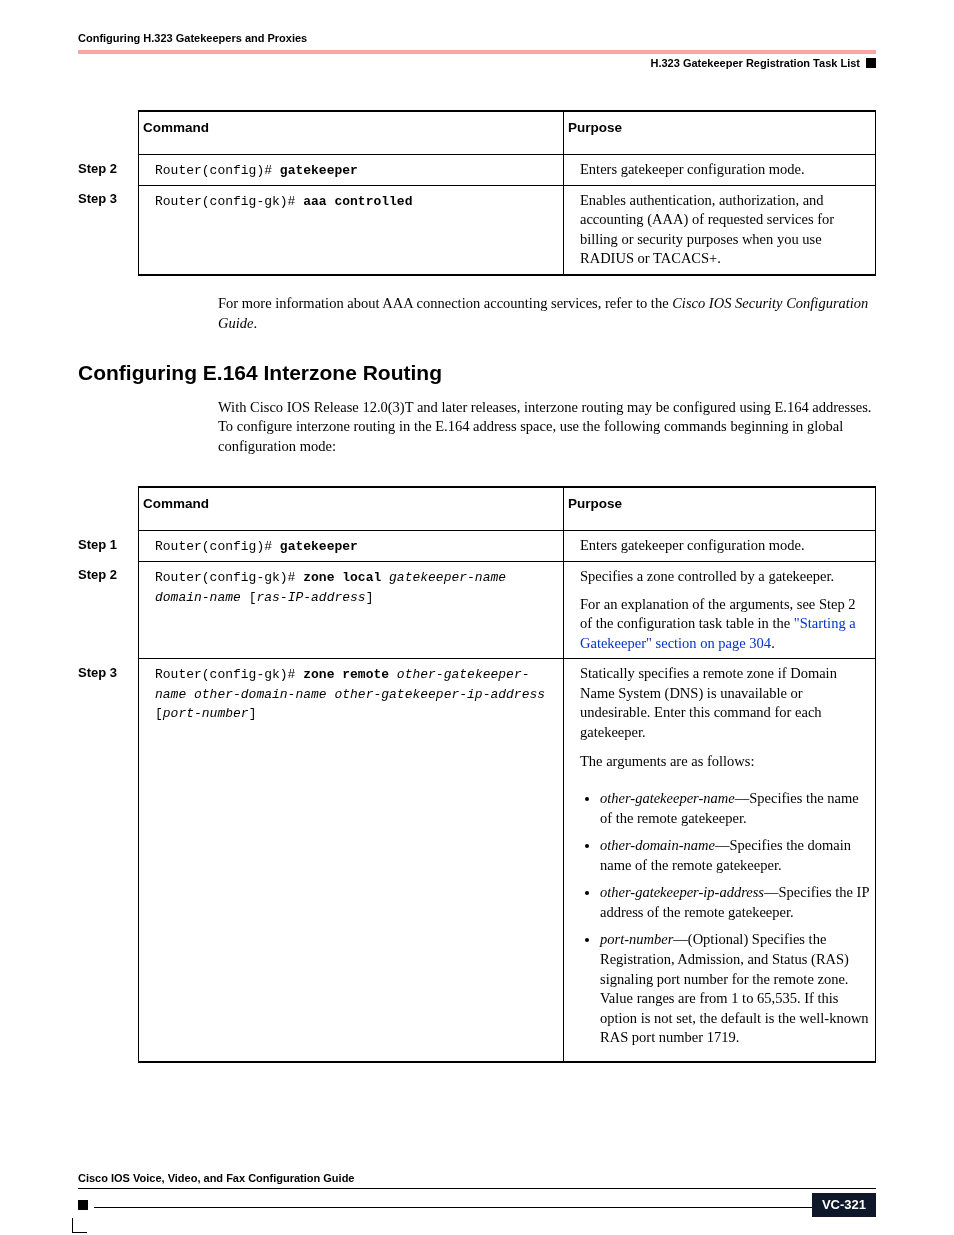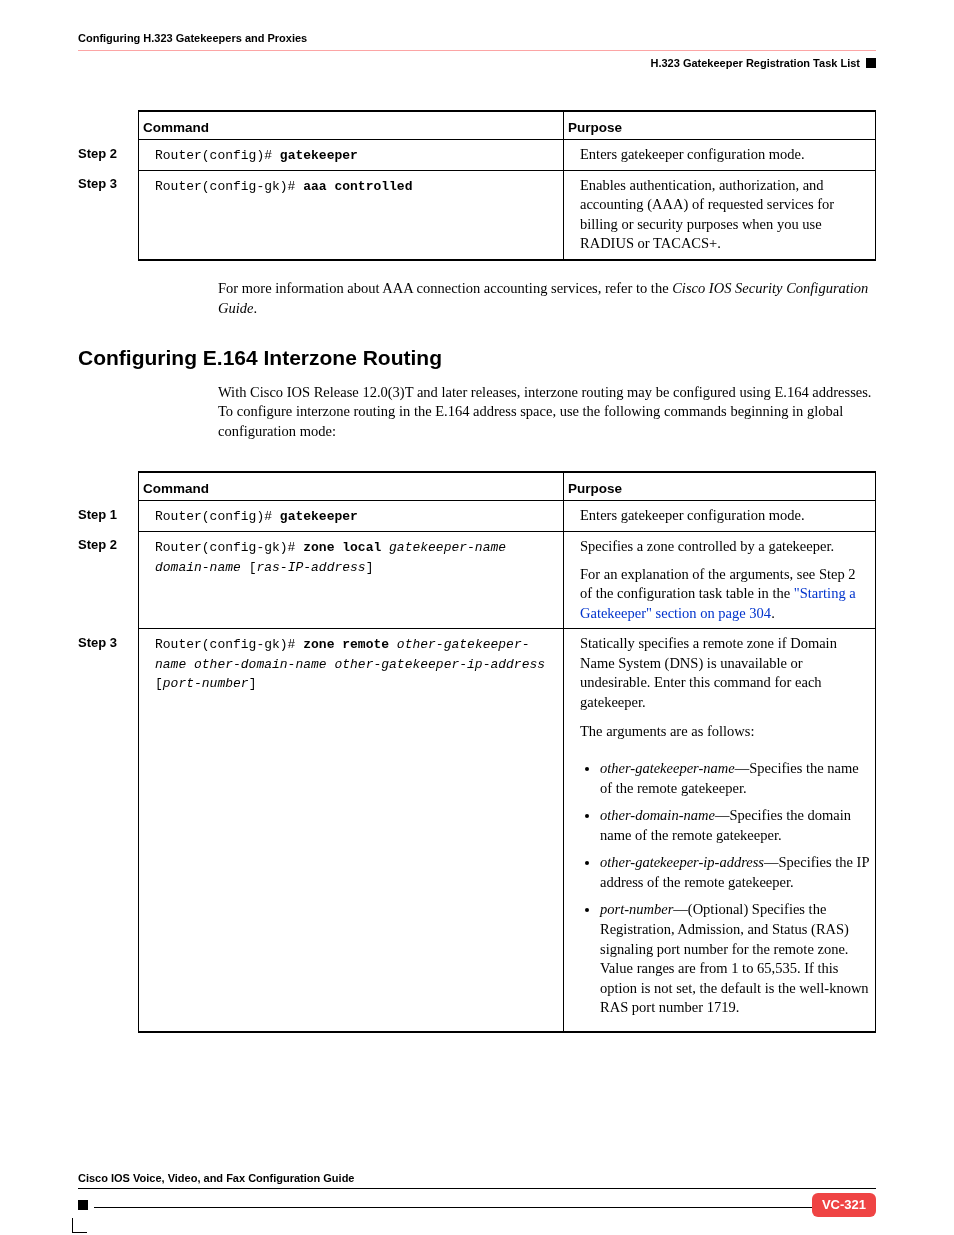--- a/index.html
+++ b/index.html
@@ -10,21 +10,21 @@
     margin: 0;
     padding: 0;
     width: 954px;
     height: 1235px;
     position: relative;
     line-height: 1.35;
   }
   .header-bar {
     position: absolute;
     top: 28px; left: 78px; right: 78px;
-    border-bottom: 1px solid #fca5a5;
+    border-bottom: 4px solid #fca5a5;
     padding-bottom: 2px;
   }
   .header-left {
     font-family: Arial, Helvetica, sans-serif;
     font-size: 11px;
     font-weight: bold;
   }
   .header-sub {
     position: absolute;
     top: 56px; right: 78px;
@@ -55,21 +55,21 @@
     text-align: left;
     padding: 5px 4px 5px 4px;
   }
   table.steps thead th {
     font-family: Arial, Helvetica, sans-serif;
     font-weight: bold;
     font-size: 13.5px;
     border-top: 2px solid #000;
     border-bottom: 1px solid #000;
     padding-top:7px;
-    padding-bottom:2px;
+    padding-bottom:17px;
   }
   table.steps .step-col {
     width: 56px;
     font-family: Arial, Helvetica, sans-serif;
     font-weight: bold;
     font-size: 13px;
     white-space: nowrap;
     border:none;
     padding-left:0;
   }
@@ -128,27 +128,26 @@
     font-weight: bold;
     font-size: 11px;
   }
   .footer-page {
     display:flex;
     justify-content: flex-end;
     margin-top:4px;
     align-items:center;
   }
   .footer-page-block {
-    background:#ef4444;
+    background:#0f172a;
     color:#fff;
     font-family: Arial, Helvetica, sans-serif;
     font-weight:bold;
     font-size:13px;
     padding: 3px 10px;
-    border-radius: 6px;
   }
   .footer-square-small {
     width: 10px; height:10px; background:#000; margin-right:6px;
   }
   .crop-mark {
     position:absolute;
     width:14px; height:14px;
     border-top:1px solid #000;
     border-left:1px solid #000;
   }

